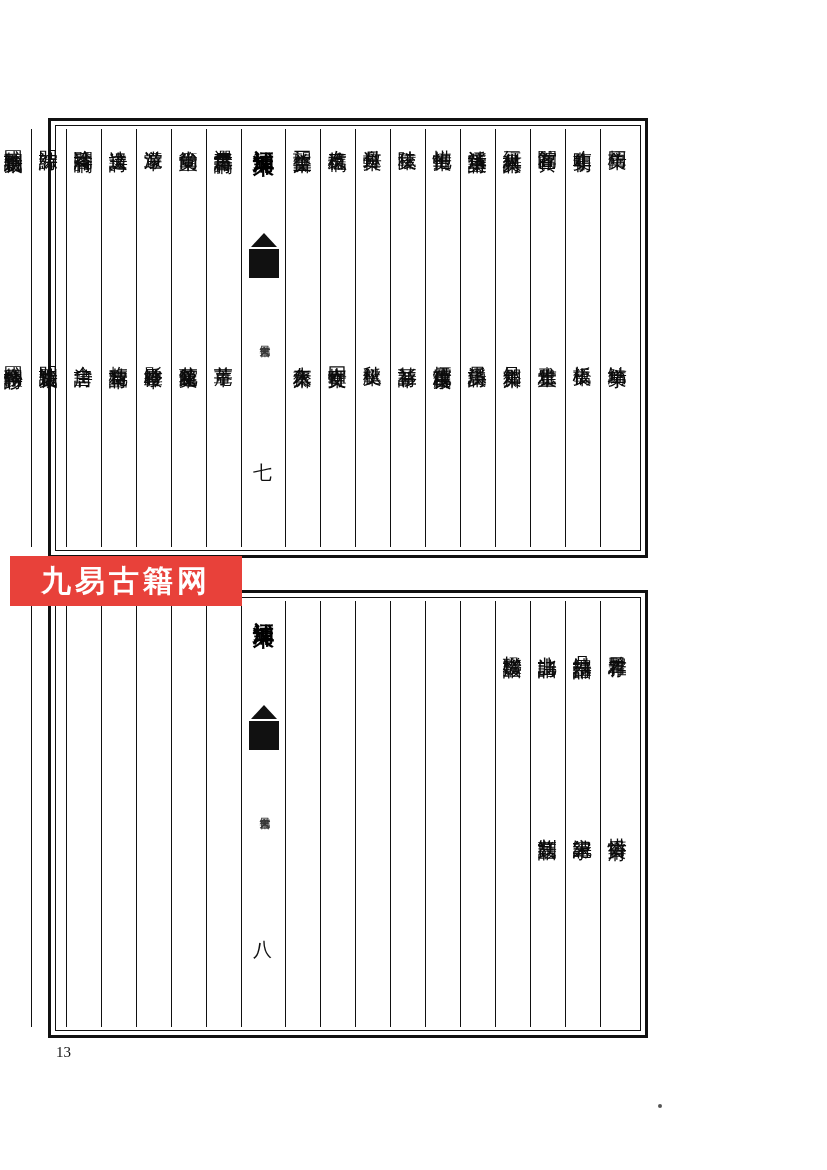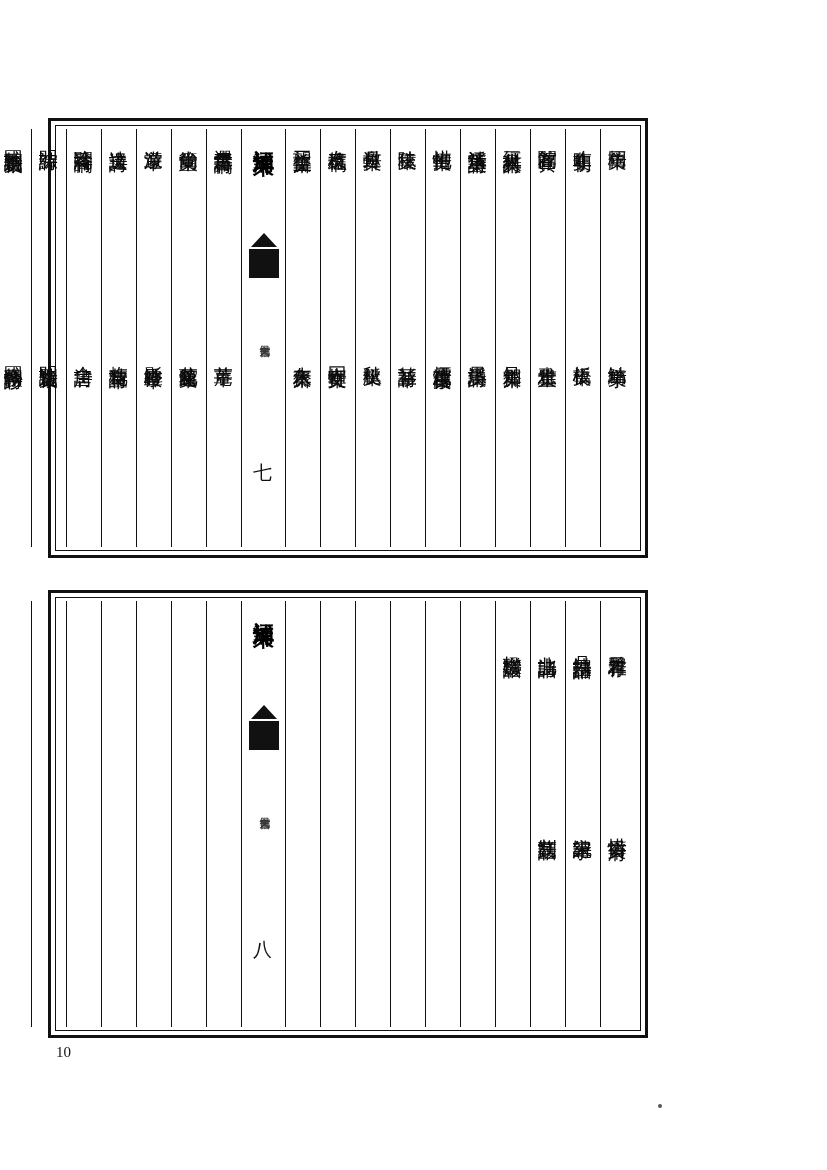--- a/index.html
+++ b/index.html
@@ -344,18 +344,21 @@
       <div class="col"></div>
       <div class="col"></div>
       <div class="col"></div>
       <div class="col"></div>
       <div class="col"></div>
       <div class="col"></div>
 
     </div>
   </div>
 
-
-  <div id="folio">10</div>
+  <div id="watermark">
+    <span>九易古籍网</span>
+  </div>
+
+  <div id="folio">13</div>
 
   <div class="speck" style="left:658px; top:1104px;"></div>
 
 </div>
 
 </body></html>

